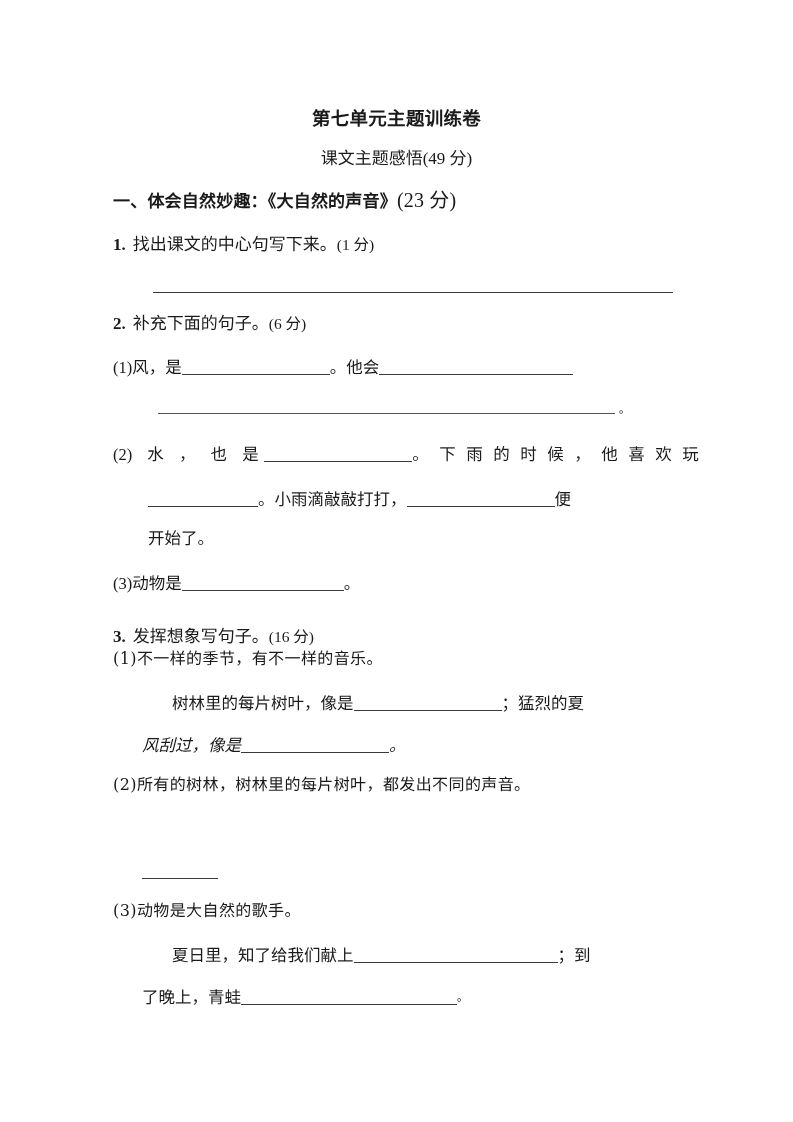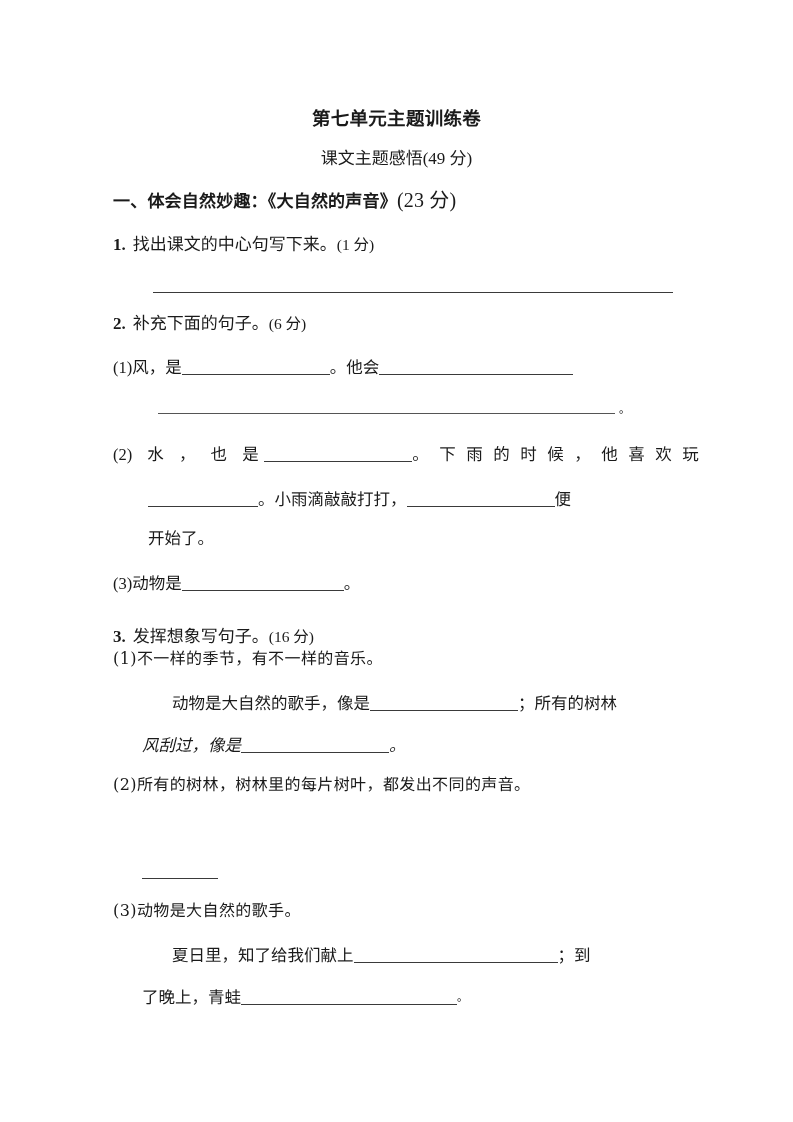--- a/index.html
+++ b/index.html
@@ -152,21 +152,21 @@
 
   <div class="ln q-head" style="left:113px; top:628px;">
     <span class="num">3.</span><span>发挥想象写句子。</span><span class="pts">(16 分)</span>
   </div>
 
   <div class="ln item kai" style="left:113px; top:651px;">
     <span>(1)</span><span>不一样的季节，有不一样的音乐。</span>
   </div>
 
   <div class="ln item" style="left:172px; top:693px;">
-    <span>动物是大自然的歌手，像是</span><span class="blank" style="width:148px;"></span><span>；所有的树林</span>
+    <span>树林里的每片树叶，像是</span><span class="blank" style="width:148px;"></span><span>；猛烈的夏</span>
   </div>
 
   <div class="ln item" style="left:142px; top:735px;font-style:italic;">
     <span>风刮过，像是</span><span class="blank" style="width:148px;"></span><span class="period">。</span>
   </div>
 
   <div class="ln item kai" style="left:113px; top:777px;">
     <span>(2)</span><span>所有的树林，树林里的每片树叶，都发出不同的声音。</span>
   </div>
 

